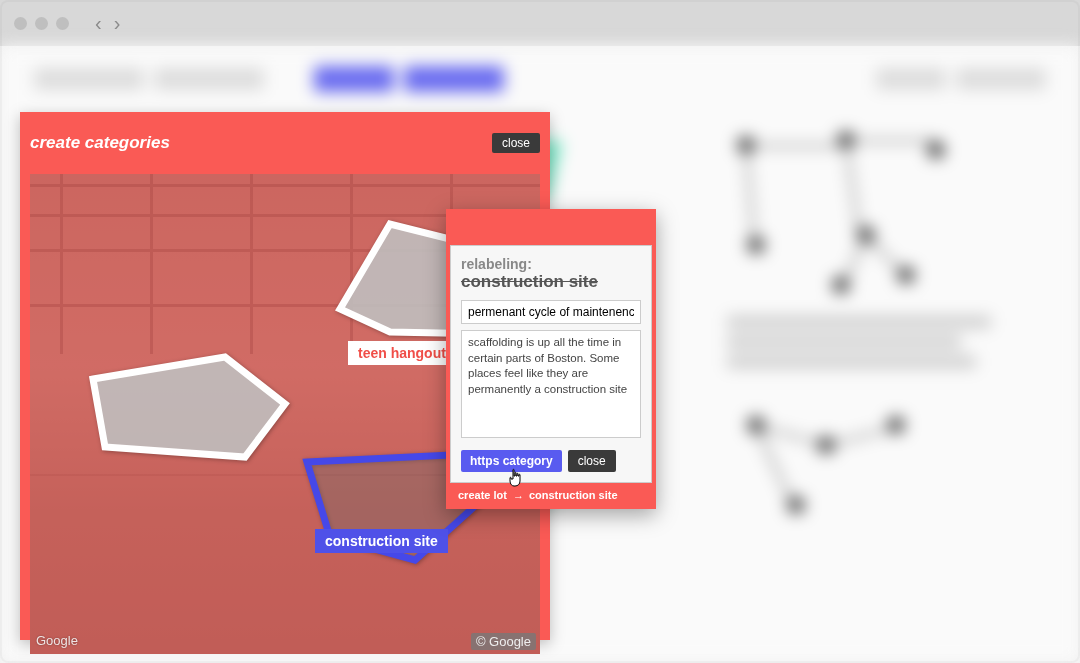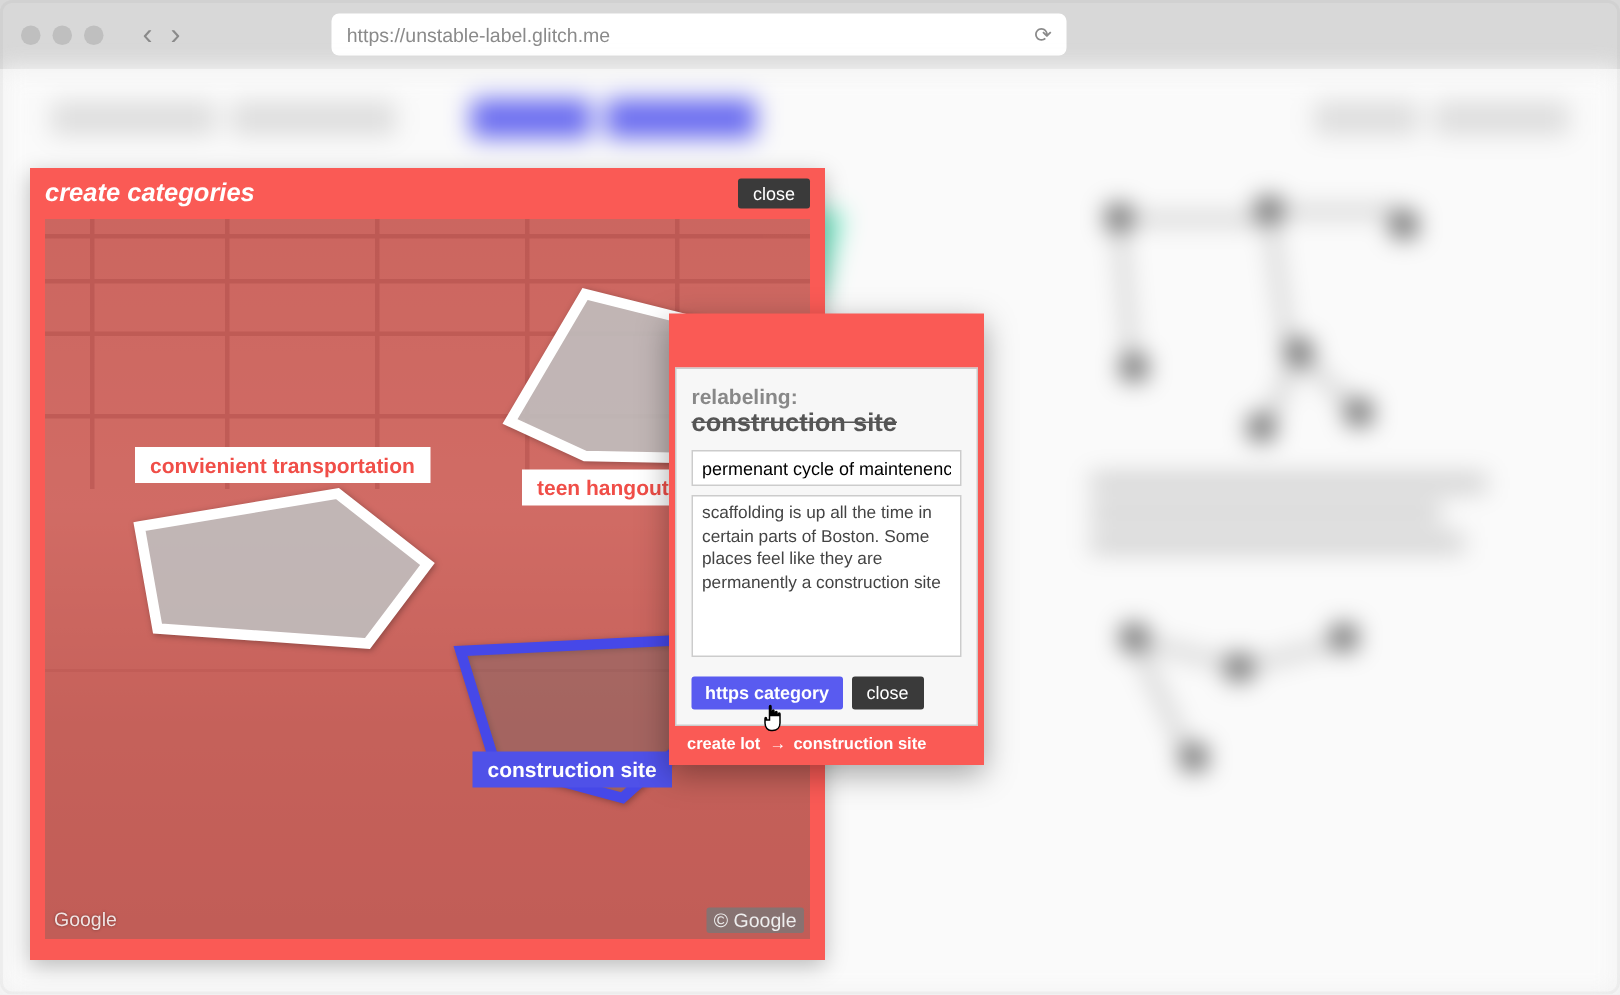--- a/index.html
+++ b/index.html
@@ -65,21 +65,21 @@
     width: 530px;
     height: 528px;
     background: #fa5a55;
     z-index: 10;
     box-shadow: 0 4px 14px rgba(0,0,0,0.25);
   }
   .panel-header {
     display: flex;
     justify-content: space-between;
     align-items: flex-end;
-    padding: 7px 10px;
+    padding: 21px 10px;
     color: #fff;
     font-weight: 700;
     font-style: italic;
     font-size: 17px;
   }
   .close-btn {
     background: #3a3a3a;
     color: #fff;
     font-size: 12px;
     padding: 3px 10px;
@@ -195,24 +195,20 @@
 
 <div class="browser-chrome">
   <div class="traffic-lights">
     <div class="traffic-light"></div>
     <div class="traffic-light"></div>
     <div class="traffic-light"></div>
   </div>
   <div class="nav-arrows">
     <span class="nav-arrow">‹</span>
     <span class="nav-arrow">›</span>
-  </div>
-  <div class="url-bar">
-    <span>https://unstable-label.glitch.me</span>
-    <span class="refresh">⟳</span>
   </div>
   <div class="spacer-right"></div>
 </div>
 
 <div class="blur-layer">
   <div class="blur-row">
     <div class="blur-pill" style="width:110px"></div>
     <div class="blur-pill" style="width:110px"></div>
     <div style="flex:0 0 30px"></div>
     <div class="blur-btn-purple"></div>
@@ -300,21 +296,20 @@
           <polygon points="8,30 140,8 200,55 160,108 20,98"></polygon>
         </svg>
     </div>
 
     <div class="polygon poly-blue" style="left:265px;top:268px">
       <svg width="200" height="130">
           <polygon points="12,20 175,12 190,55 120,118 35,95"></polygon>
         </svg>
     </div>
 
-    <div class="tag" style="left:60px;top:152px">convienient transportation</div>
     <div class="tag" style="left:318px;top:167px">teen hangout s</div>
     <div class="tag tag-blue" style="left:285px;top:355px">construction site</div>
 
     <div class="google-logo">Google</div>
     <div class="google-copy">© Google</div>
   </div>
 </div>
 
 <div class="dialog">
   <div class="dialog-inner">

